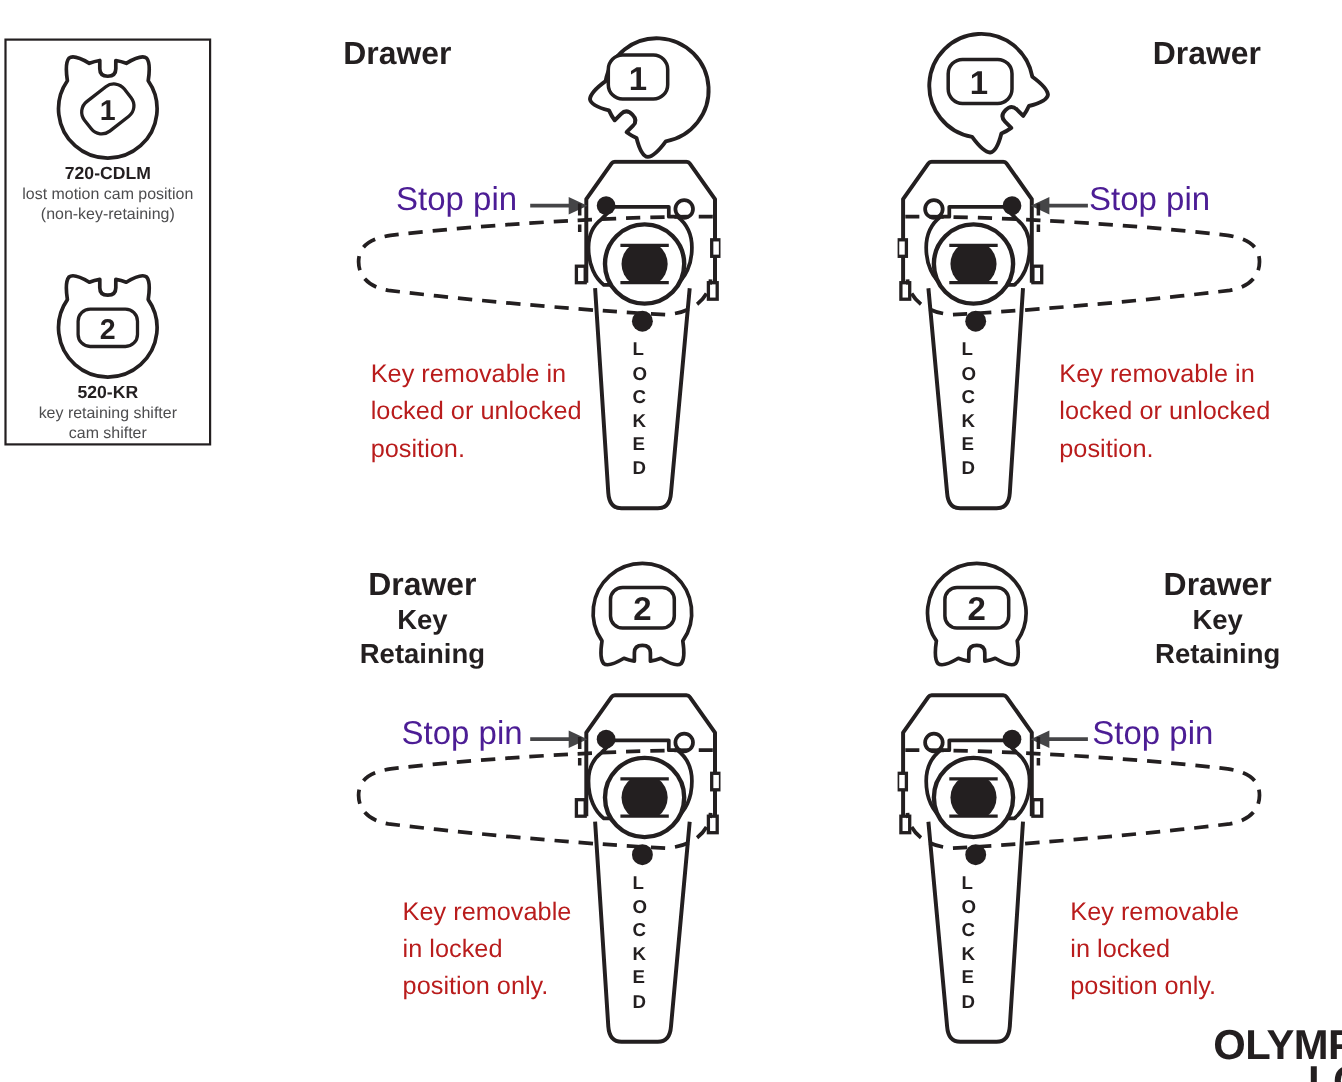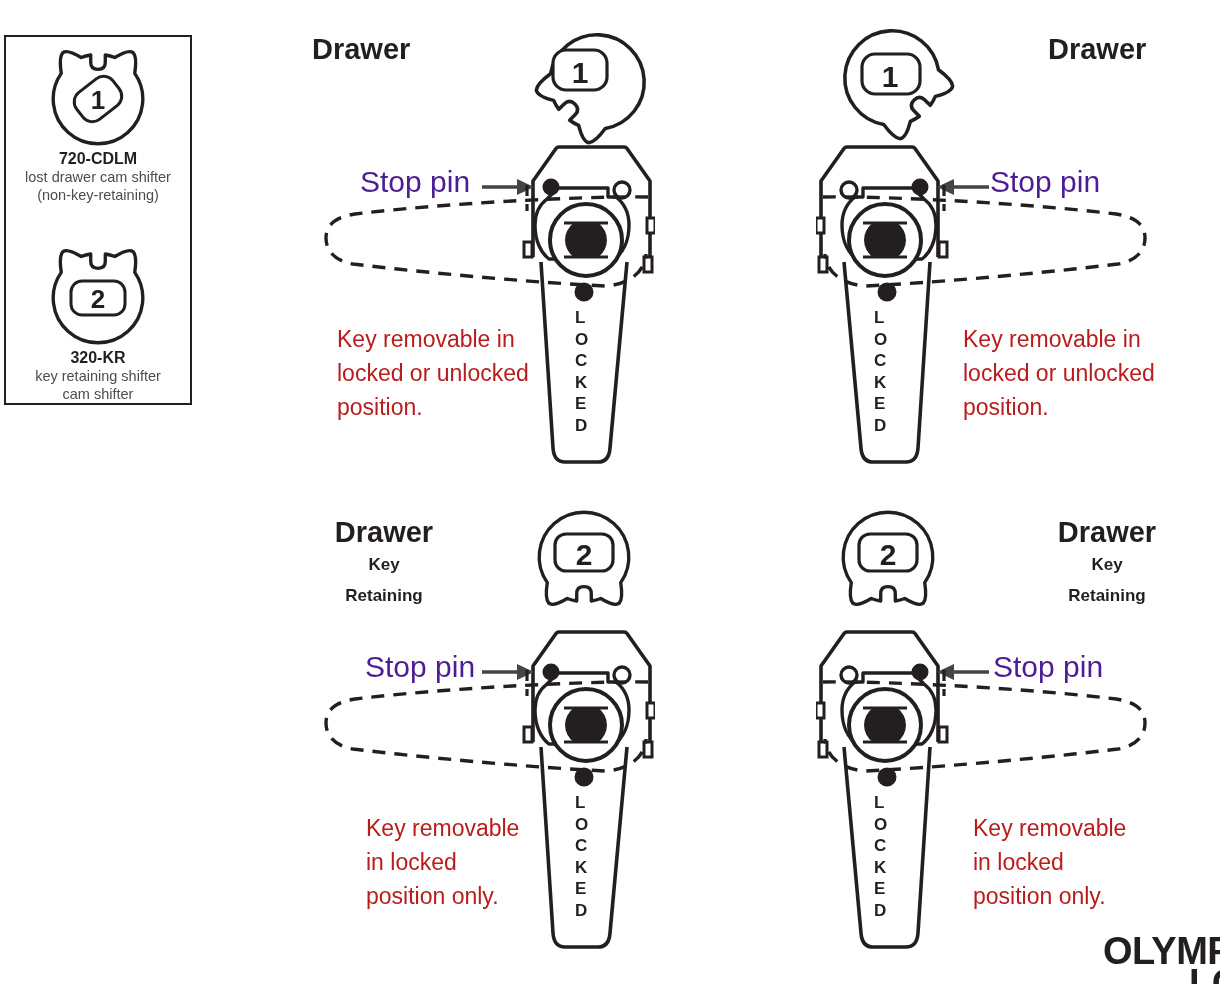--- a/index.html
+++ b/index.html
@@ -18,21 +18,21 @@
     display:flex;flex-direction:column;align-items:center;
     box-sizing:border-box;padding-top:12px;
   }
   .legend .code{font-weight:700;font-size:16px;line-height:19px;margin-top:3px;color:#231f20;text-align:left;}
   .legend .desc{font-size:14.5px;line-height:18px;color:#4d4d4f;text-align:center;}
   .legend .gap{height:44px;}
   
   .heading{font-weight:700;font-size:29px;line-height:34px;color:#231f20;white-space:nowrap;}
   .heading-stack{width:170px;text-align:center;}
   .heading-stack .h1{font-weight:700;font-size:29px;line-height:33px;}
-  .heading-stack .h2{font-weight:700;font-size:17px;line-height:31px;}
+  .heading-stack .h2{font-weight:700;font-size:25px;line-height:31px;}
   
   .stoppin{font-size:30px;line-height:32px;color:#4c1d95;white-space:nowrap;}
   
   .caption{font-size:23px;line-height:34px;color:#b91c1c;}
   
   .locked{
     width:22px;text-align:left;word-break:break-all;
     font-weight:700;font-size:17px;line-height:21.5px;
     color:#231f20;letter-spacing:0px;
   }
@@ -91,31 +91,31 @@
 
   <div class="abs legend">
     <svg width="112" height="97" viewBox="0 16 112 97">
       <g transform="translate(56,66) scale(1.12) translate(-50,-62)">
           <use href="#camOuter"></use>
         </g>
       <rect x="33" y="49" width="46" height="34" rx="12" fill="#ffffff" stroke="#231f20" stroke-width="3" transform="rotate(-38 56 66)"></rect>
       <text class="camnum" x="56" y="67" font-size="26" dominant-baseline="central">1</text>
     </svg>
     <div class="code">720-CDLM</div>
-    <div class="desc">lost drawer cam shifter</div>
+    <div class="desc">lost motion cam position</div>
     <div class="desc">(non-key-retaining)</div>
     <div class="gap"></div>
     <svg width="112" height="97" viewBox="0 16 112 97">
       <g transform="translate(56,66) scale(1.12) translate(-50,-62)">
           <use href="#camOuter"></use>
         </g>
       <rect x="29" y="49" width="54" height="34" rx="11" fill="#ffffff" stroke="#231f20" stroke-width="3"></rect>
       <text class="camnum" x="56" y="67" font-size="26" dominant-baseline="central">2</text>
     </svg>
-    <div class="code">320-KR</div>
+    <div class="code">520-KR</div>
     <div class="desc">key retaining shifter</div>
     <div class="desc">cam shifter</div>
   </div>
 
   <div>
     <div class="abs heading" style="left:312px;top:32px;">Drawer</div>
     <svg class="abs" style="left:527px;top:20px;" width="140" height="132" viewBox="0 0 140 132">
       <g transform="translate(70,62) rotate(-135) scale(1.18) translate(-50,-62)">
           <use href="#camOuter"></use>
         </g>

